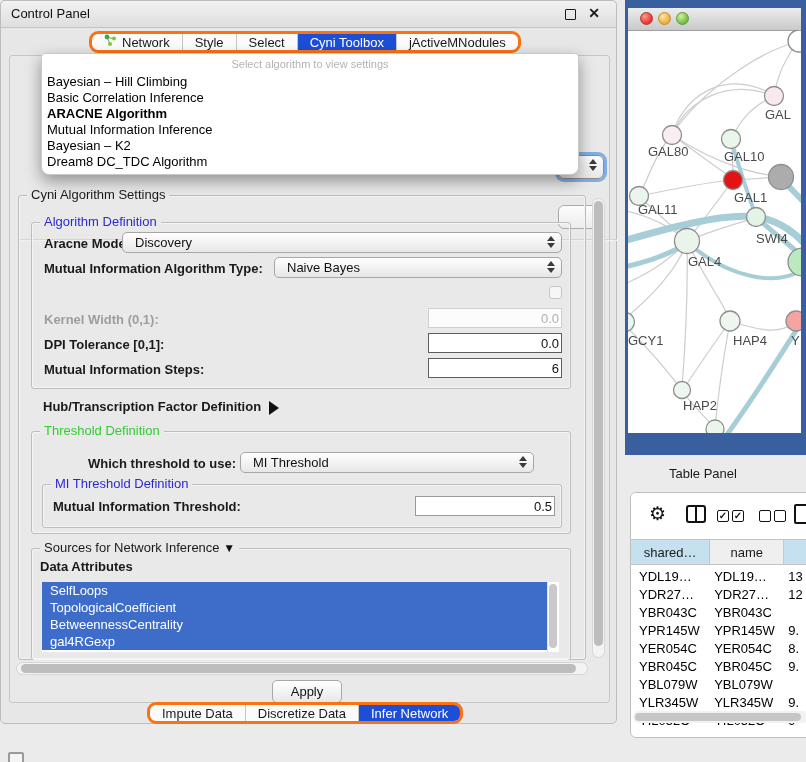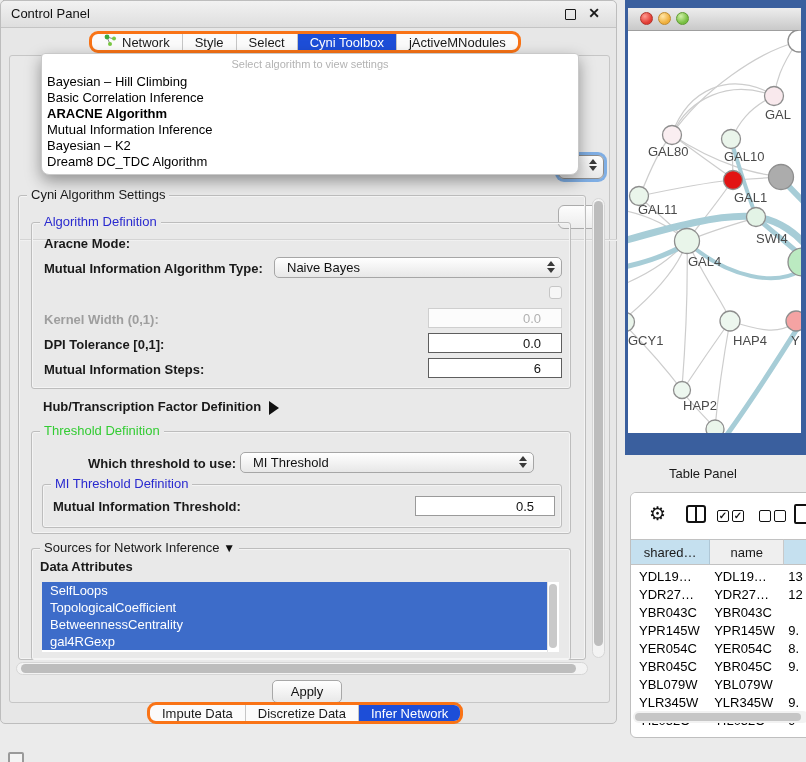--- a/index.html
+++ b/index.html
@@ -42,21 +42,21 @@
   .lbl{position:absolute;font-weight:700;font-size:13px;color:#1A1A1A;white-space:nowrap;}
   .lbl.dis{color:#9E9E9E;}
 
   .combo{position:absolute;height:21px;background:linear-gradient(#FFFFFF,#E7E7E7);border:1px solid #A6A6A6;
     border-radius:5px;box-sizing:border-box;display:flex;align-items:center;padding-left:12px;font-size:13px;color:#111;}
   .stepper{position:absolute;right:6px;top:3px;display:flex;flex-direction:column;gap:2px;}
   .tri-up{width:0;height:0;border-left:4px solid transparent;border-right:4px solid transparent;border-bottom:5px solid #3A3A3A;}
   .tri-dn{width:0;height:0;border-left:4px solid transparent;border-right:4px solid transparent;border-top:5px solid #3A3A3A;}
 
   .field{position:absolute;height:20px;background:#FFFFFF;border:1px solid #5E5E5E;box-sizing:border-box;
-    display:flex;align-items:center;justify-content:flex-end;padding-right:20px;font-size:13px;color:#111;}
+    display:flex;align-items:center;justify-content:flex-end;padding-right:2px;font-size:13px;color:#111;}
   .field.dis{border-color:#CFCFCF;color:#B0B0B0;background:#FCFCFC;}
   .checkbox{position:absolute;width:13px;height:13px;border:1px solid #C6C6C6;background:#F6F6F6;border-radius:3px;box-sizing:border-box;}
 
   .arrow-right{display:inline-block;width:0;height:0;border-top:7px solid transparent;border-bottom:7px solid transparent;border-left:10px solid #111;vertical-align:middle;margin-left:8px;}
   .arrow-down-sm{font-size:12px;color:#111;}
 
   
   .src-list{position:absolute;left:10px;top:33px;width:517px;height:70px;background:#FFFFFF;overflow:hidden;}
   .src-item{height:17px;line-height:17px;background:#3D6CC9;color:#FFFFFF;padding-left:8px;font-size:13px;}
   .src-vscroll{position:absolute;right:11px;top:33px;width:11px;height:70px;background:#FFFFFF;border-left:1px solid #E2E2E2;}
@@ -161,20 +161,27 @@
       <div class="combo-frag"></div>
       <div class="hr-line"></div>
 
       <div class="group" style="left:8px;top:139px;width:568px;height:465px;">
         <span class="gtitle t-black">Cyni Algorithm Settings</span>
 
         <div class="group" style="left:12px;top:26px;width:540px;height:167px;">
           <span class="gtitle t-blue">Algorithm Definition</span>
 
           <span class="lbl" style="left:12px;top:13px;">Aracne Mode:</span>
+          <div class="combo" style="left:90px;top:9px;width:440px;">
+            <span>Discovery</span>
+            <span class="stepper">
+                <span class="tri-up"></span>
+                <span class="tri-dn"></span>
+              </span>
+          </div>
 
           <span class="lbl" style="left:12px;top:38px;">Mutual Information Algorithm Type:</span>
           <div class="combo" style="left:242px;top:34px;width:288px;">
             <span>Naive Bayes</span>
             <span class="stepper">
                 <span class="tri-up"></span>
                 <span class="tri-dn"></span>
               </span>
           </div>
 

